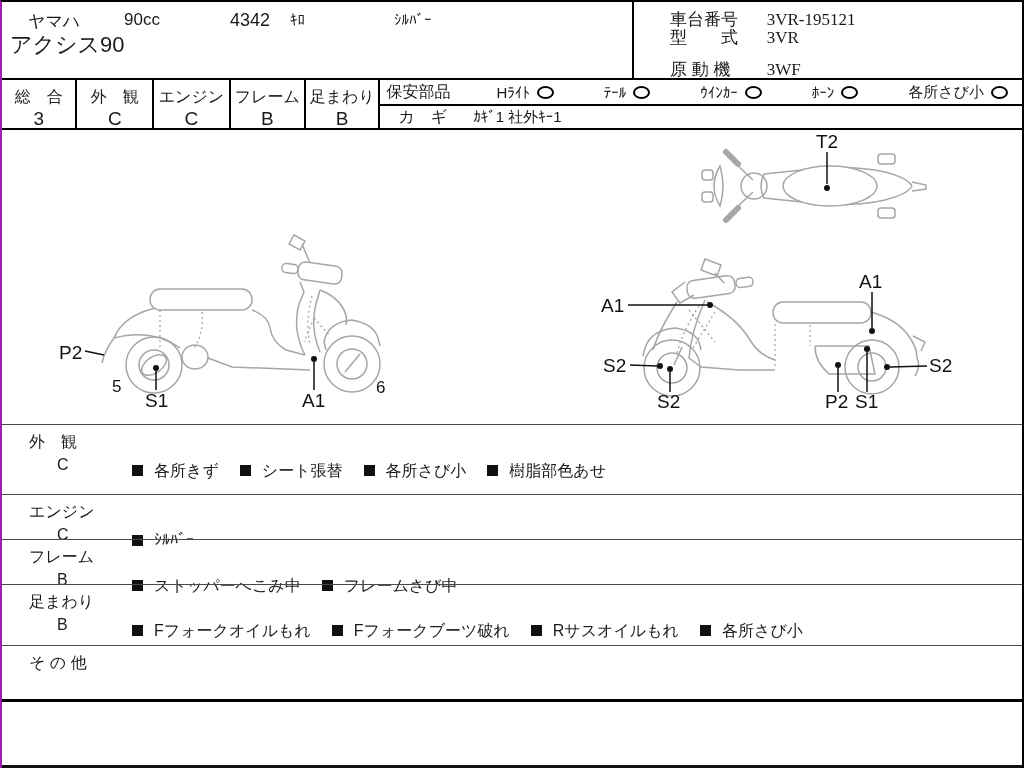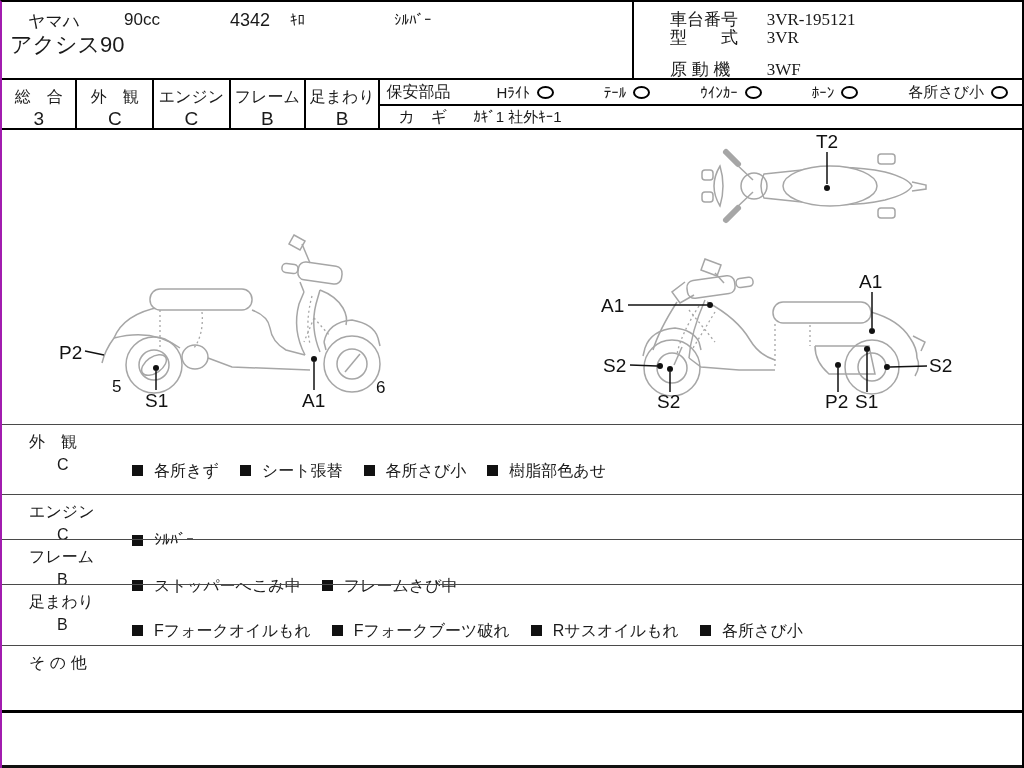--- a/index.html
+++ b/index.html
@@ -46,21 +46,21 @@
   .artd { stroke:#a6a6a6; fill:none; stroke-width:1.3; stroke-dasharray:2 3; }
   .artT { stroke:#a6a6a6; fill:none; stroke-width:6; stroke-linecap:round; }
   .lead { stroke:#111; stroke-width:1.5; fill:none; }
   .dot  { fill:#111; stroke:none; }
   .dmg-label { font:19px "Liberation Sans","DejaVu Sans",sans-serif; fill:#111; }
   .dmg-num   { font:17px "Liberation Sans","DejaVu Sans",sans-serif; fill:#111; }
 
   
   .comments { position:absolute; top:422px; left:0; width:1020px; }
   .crow { position:relative; border-top:1px solid #4a4a4a; display:flex; }
-  .crow.h70{height:70px}.crow.h45{height:45px}.crow.h61{height:61px}.crow.h77{height:68px}
+  .crow.h70{height:70px}.crow.h45{height:45px}.crow.h61{height:61px}.crow.h77{height:57px}
   .crow.thickbottom { border-bottom:3px solid #000; }
   .clabel { width:130px; padding:7px 0 0 27px; font-size:16px; }
   .clabel .cgrade { padding-left:28px; padding-top:3px; font-size:16px; }
   .citems { flex:1; padding-top:8px; display:flex; flex-wrap:wrap; align-content:flex-start; font-size:16px; }
   .citem { display:flex; align-items:flex-start; margin-right:21px; white-space:nowrap;margin-top:28px; }
   .sq { display:inline-block; width:11px; height:11px; background:#111; margin:4px 11px 0 0; }
   .emptybox { height:45px; }
   .bottomstrip { position:absolute; left:0; bottom:0; width:1020px; height:3px; background:#111; }
 </style>
 </head>

